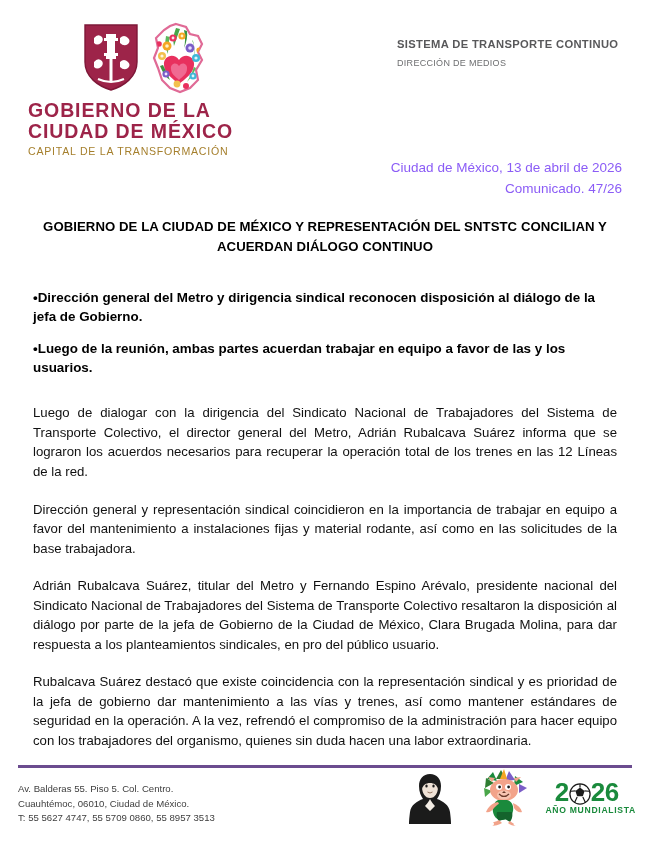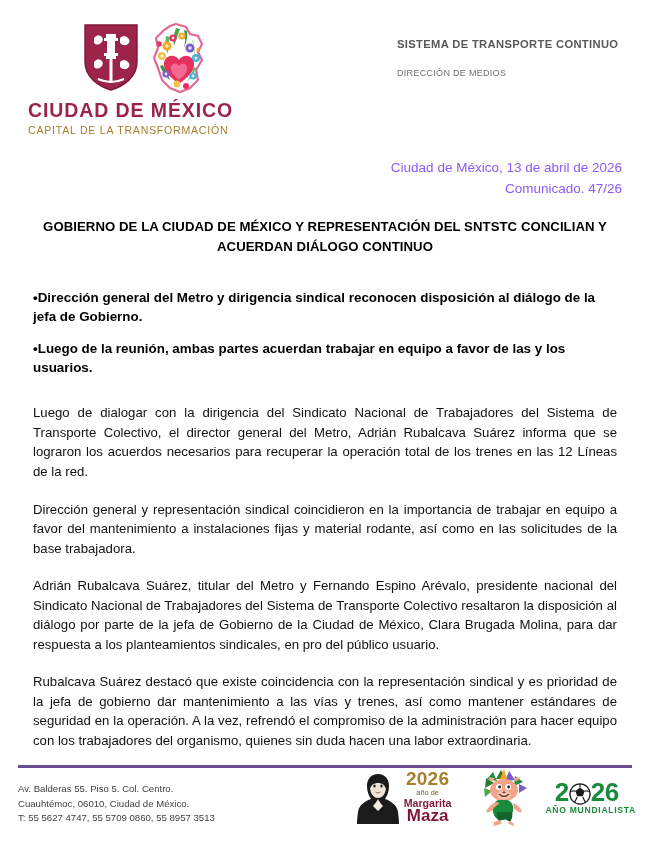--- a/index.html
+++ b/index.html
@@ -64,21 +64,21 @@
     top: 38px;
     text-align: left;
   }
   .stc-title {
     font-weight: bold;
     font-size: 11.2px;
     letter-spacing: 0.35px;
     color: #58585a;
   }
   .stc-sub {
-    margin-top: 18px;
+    margin-top: 8px;
     font-size: 9px;
     letter-spacing: 0.3px;
     color: #6d6e70;
   }
 
   .dateline {
     position: absolute;
     right: 28px;
     top: 158px;
     text-align: right;
@@ -297,20 +297,21 @@
             <circle cx="31" cy="62" r="3.4" fill="#f2c14e"></circle>
             <circle cx="40" cy="64" r="3" fill="#e8305e"></circle>
             <circle cx="13" cy="22" r="2.8" fill="#e8305e"></circle>
             <circle cx="53" cy="28" r="2.6" fill="#f5a623"></circle>
           </g>
         </svg>
       </span>
     </div>
 
     <div class="brand-title">
+      <div>GOBIERNO DE LA</div>
       <div>CIUDAD DE MÉXICO</div>
     </div>
     <div class="brand-sub">CAPITAL DE LA TRANSFORMACIÓN</div>
   </div>
 
   <div class="stc-block">
     <div class="stc-title">SISTEMA DE TRANSPORTE CONTINUO</div>
     <div class="stc-sub">DIRECCIÓN DE MEDIOS</div>
   </div>
 
@@ -349,26 +350,20 @@
       <span class="maza-portrait">
         <svg viewBox="0 0 42 54" width="42" height="54">
           <path d="M21 4 c-7 0 -11 5 -11 12 c0 6 2 10 4 13 c-6 2 -12 6 -13 13 c-0.6 5 -1 8 -1 12 h42 c0 -4 -0.4 -7 -1 -12 c-1 -7 -7 -11 -13 -13 c2 -3 4 -7 4 -13 c0 -7 -4 -12 -11 -12 z" fill="#1b1b1b"></path>
           <path d="M21 8 c-5 0 -8 4 -8 9 c0 6 3 11 8 11 c5 0 8 -5 8 -11 c0 -5 -3 -9 -8 -9 z" fill="#efe2d6"></path>
           <path d="M21 6 c-6 0 -9 4 -9 9 c0 2 0.4 3 1 4 c1 -4 4 -6 8 -6 c4 0 7 2 8 6 c0.6 -1 1 -2 1 -4 c0 -5 -3 -9 -9 -9 z" fill="#1b1b1b"></path>
           <ellipse cx="17.5" cy="16" rx="1.2" ry="1.5" fill="#1b1b1b"></ellipse>
           <ellipse cx="24.5" cy="16" rx="1.2" ry="1.5" fill="#1b1b1b"></ellipse>
           <path d="M18.5 22 q2.5 2 5 0" stroke="#8a6a55" stroke-width="0.9" fill="none"></path>
           <path d="M21 29 c-2 4 -5 7 -5 7 l5 5 l5 -5 s-3 -3 -5 -7 z" fill="#f3ece4"></path>
         </svg>
-      </span>
-      <span class="maza-text">
-        <span class="maza-2026">2026</span>
-        <span class="maza-anio">año de</span>
-        <span class="maza-name">Margarita</span>
-        <span class="maza-last">Maza</span>
       </span>
     </div>
 
     <div class="mundial-logo">
       <span class="mascot">
         <svg viewBox="0 0 62 58" width="62" height="58">
 
           <g>
             <path d="M30 2 l5 9 l-10 0 z" fill="#2e7d32"></path>
             <path d="M38 3 l6 9 l-10 1 z" fill="#7b5ec7"></path>

